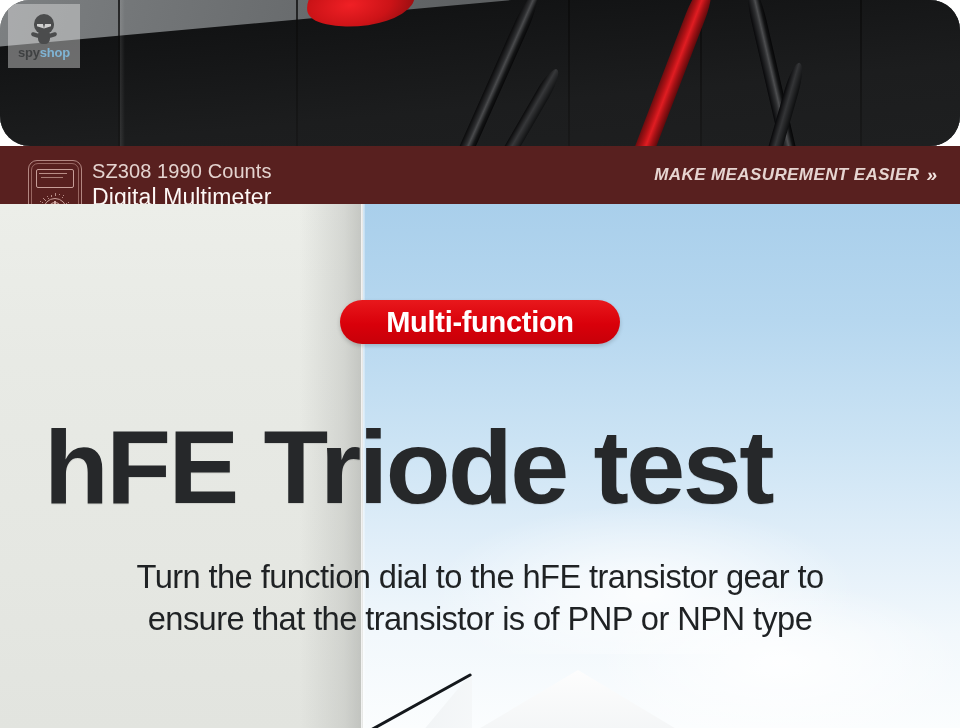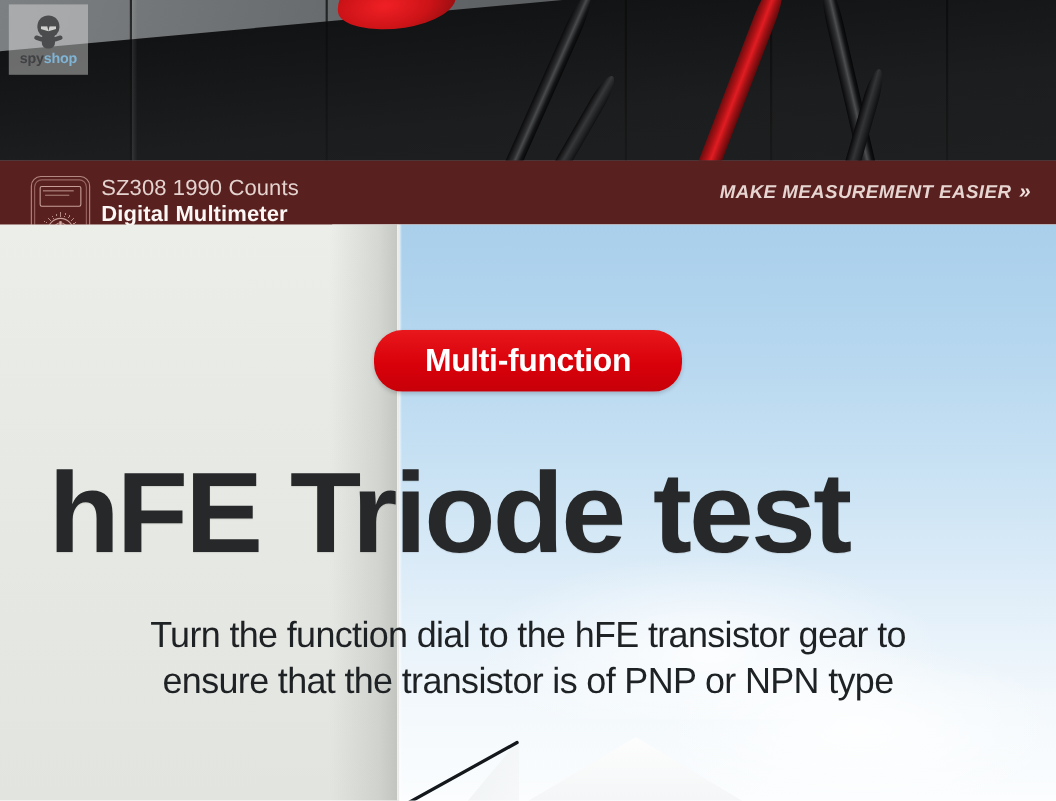--- a/index.html
+++ b/index.html
@@ -3,21 +3,21 @@
 <meta charset="utf-8">
 <style>
   * { margin:0; padding:0; box-sizing:border-box; }
   html,body { width:960px; height:728px; overflow:hidden; background:#fff; }
   body { font-family:"Liberation Sans","DejaVu Sans",sans-serif; }
 
   .page { position:relative; width:960px; height:728px; overflow:hidden; }
 
   
   .photo-strip { position:absolute; left:0; top:0; width:960px; height:146px; overflow:hidden;
-                 background:linear-gradient(180deg,#6f7173 0%,#65686a 40%,#5d6062 55%,#2b2c2d 56%,#18191a 100%); }
+                 background:linear-gradient(180deg,#6f7173 0%,#65686a 40%,#5d6062 55%,#2b2c2d 56%,#18191a 100%);border-radius:30px; }
   .photo-upper { position:absolute; left:0; top:0; width:960px; height:146px;
                  background:linear-gradient(105deg,#7d8082 0%,#6c6f71 25%,#5f6264 45%,#55585a 65%,#4e5153 100%); }
   .photo-dark-diag { position:absolute; left:-60px; top:52px; width:1120px; height:260px;
                      background:linear-gradient(180deg,#121314 0%,#1c1d1e 40%,#202122 100%);
                      transform:rotate(-5.2deg); transform-origin:left top; }
   .panel-seam { position:absolute; top:0; width:2px; height:146px;
                 background:linear-gradient(180deg,rgba(10,10,10,.75),rgba(20,20,20,.55)); }
   .seam-glint { position:absolute; top:0; width:5px; height:146px;
                 background:linear-gradient(90deg,rgba(255,255,255,.10),rgba(255,255,255,0)); }
 
@@ -77,21 +77,21 @@
   .mm-needle { position:absolute; left:26px; top:41px; width:2px; height:18px; background:#d3aaa4; }
   .mm-ticks { position:absolute; left:9px; top:32px; width:36px; height:36px; border-radius:50%;
               background:repeating-conic-gradient(from 0deg,#c79e98 0deg 2deg,transparent 2deg 15deg);
               -webkit-mask:radial-gradient(circle,transparent 13px,#000 13px,#000 17px,transparent 17px);
               mask:radial-gradient(circle,transparent 13px,#000 13px,#000 17px,transparent 17px); opacity:.85; }
   .mm-jack { position:absolute; bottom:9px; width:11px; height:11px; border:1.3px solid #c79e98; border-radius:50%; }
   .mm-j1 { left:8px; } .mm-j2 { left:21px; } .mm-j3 { left:34px; }
 
   .hdr-text { position:absolute; left:92px; top:160px; }
   .hdr-line1 { font-size:20px; color:#e4d3cf; line-height:1.18; letter-spacing:.1px; font-weight:400; }
-  .hdr-line2 { font-size:20px; color:#fdf7f5; line-height:1.18; font-weight:700; letter-spacing:.1px; }
+  .hdr-line2 { font-size:23px; color:#fdf7f5; line-height:1.18; font-weight:400; letter-spacing:.1px;text-align:center; }
 
   .tagline { position:absolute; right:26px; top:164px; display:flex; align-items:center; gap:7px;
              font-style:italic; font-weight:700; font-size:17px; color:#e6d5d1; letter-spacing:.4px; }
   .tagline-chev { font-size:19px; font-weight:700; letter-spacing:-3px; color:#f0e2de; }
 
   
   .stage { position:absolute; left:0; top:204px; width:960px; height:524px; overflow:hidden; }
   .stage-left { position:absolute; left:0; top:0; width:363px; height:524px;
                 background:linear-gradient(180deg,#eceee9 0%,#e8eae5 30%,#e5e7e2 70%,#e2e4df 100%); }
   .stage-left-shade { position:absolute; left:300px; top:0; width:63px; height:524px;
@@ -110,21 +110,21 @@
         background:linear-gradient(180deg,#fdfdfd 0%,#f3f5f6 55%,#e7eaec 100%);
         clip-path:polygon(118px 120px, 320px 0px, 520px 120px); }
   .product-edge { position:absolute; left:262px; top:468px; width:270px; height:120px; }
   .product-edge-line { position:absolute; left:0; bottom:0; width:240px; height:2.6px; background:#14181c;
         transform-origin:left bottom; transform:rotate(-29deg); border-radius:2px; }
   .product-face-left { position:absolute; left:272px; top:468px; width:200px; height:120px;
         background:linear-gradient(100deg,#e6e9ec 0%,#eef1f3 60%,#f6f8f9 100%);
         clip-path:polygon(100px 120px, 200px 0, 200px 120px); opacity:.9; }
 
   
-  .badge { position:absolute; left:340px; top:300px; width:280px; height:56px; border-radius:26px;
+  .badge { position:absolute; left:340px; top:300px; width:280px; height:44px; border-radius:26px;
            background:linear-gradient(180deg,#e8181c 0%,#d9000a 55%,#c70009 100%);
            box-shadow:0 2px 4px rgba(0,0,0,.18);
            display:flex; align-items:center; justify-content:center; }
   .badge-label { color:#fff; font-size:29px; font-weight:700; letter-spacing:-.3px; line-height:1; }
 
   
   .headline { position:absolute; left:44px; top:415px; width:890px; height:112px;
               font-size:104px; font-weight:700; color:#26282a; letter-spacing:-2.5px;
               line-height:1; white-space:nowrap;
               transform:scaleX(1.02); transform-origin:left center;

